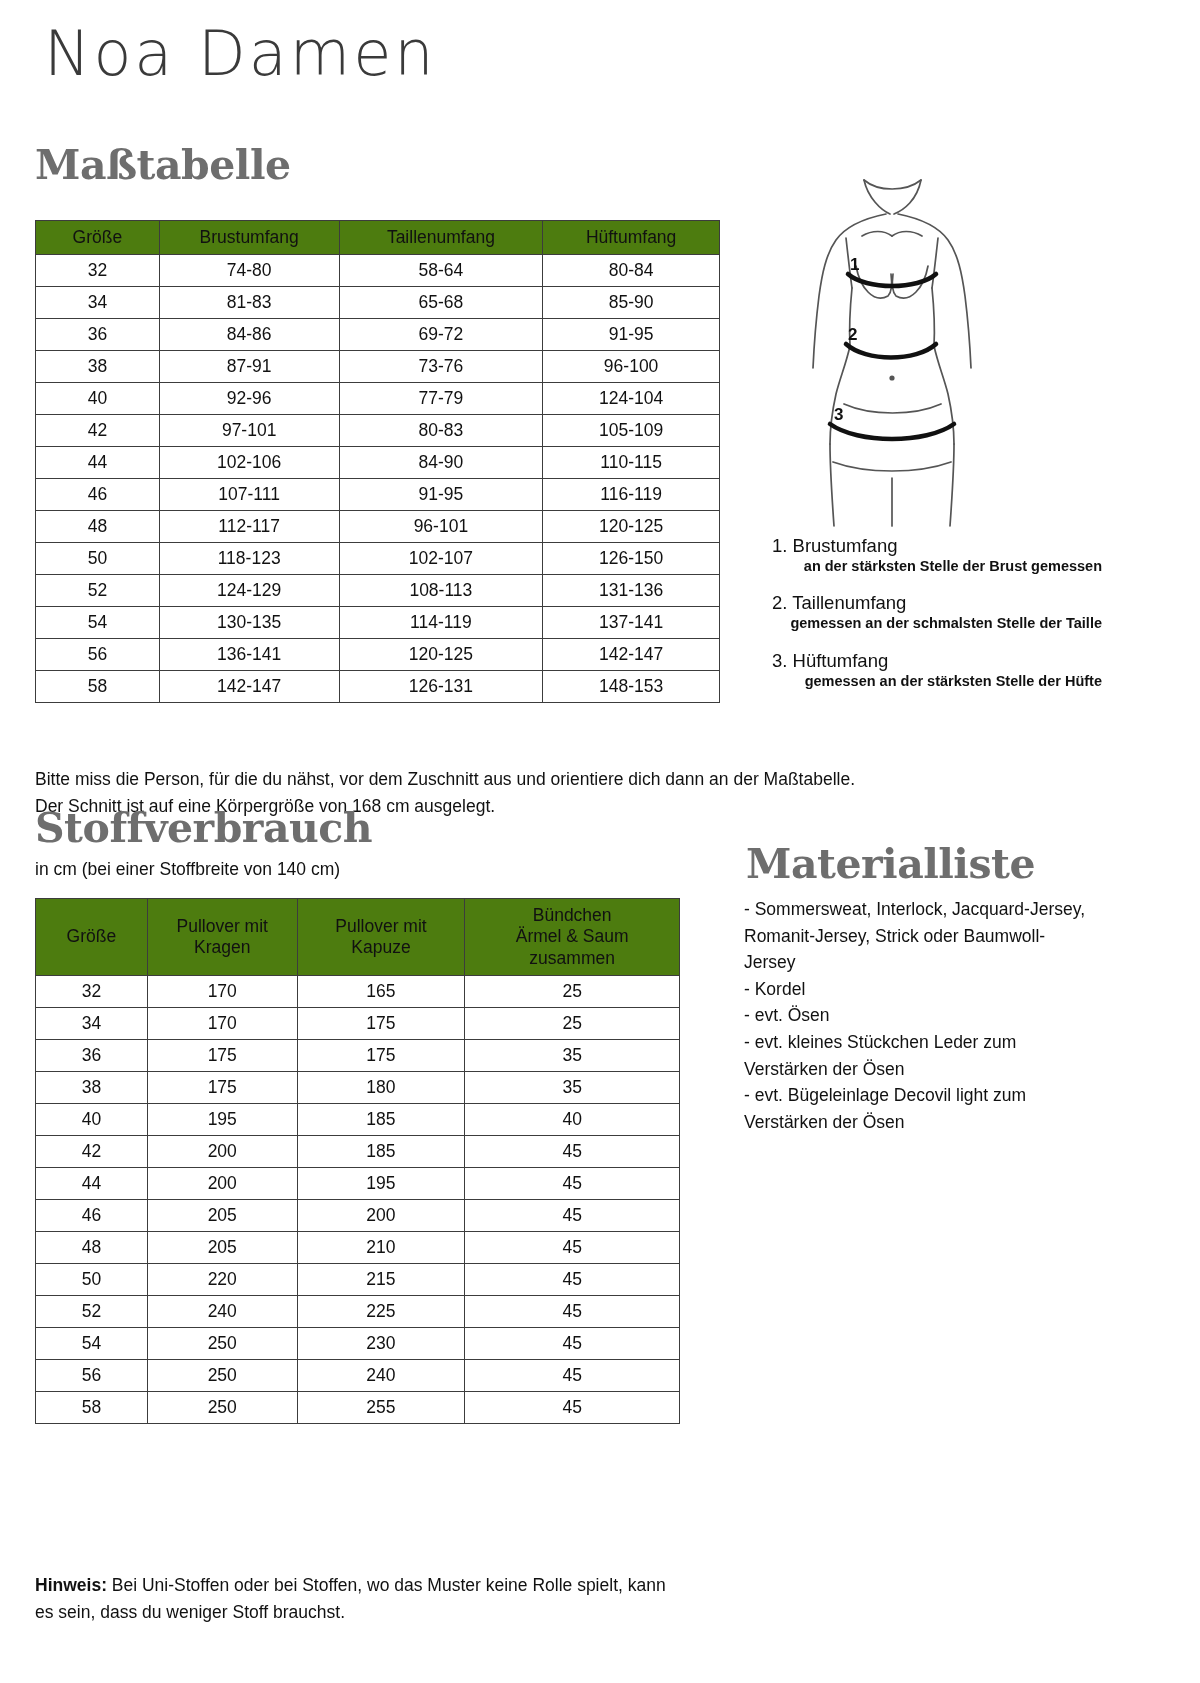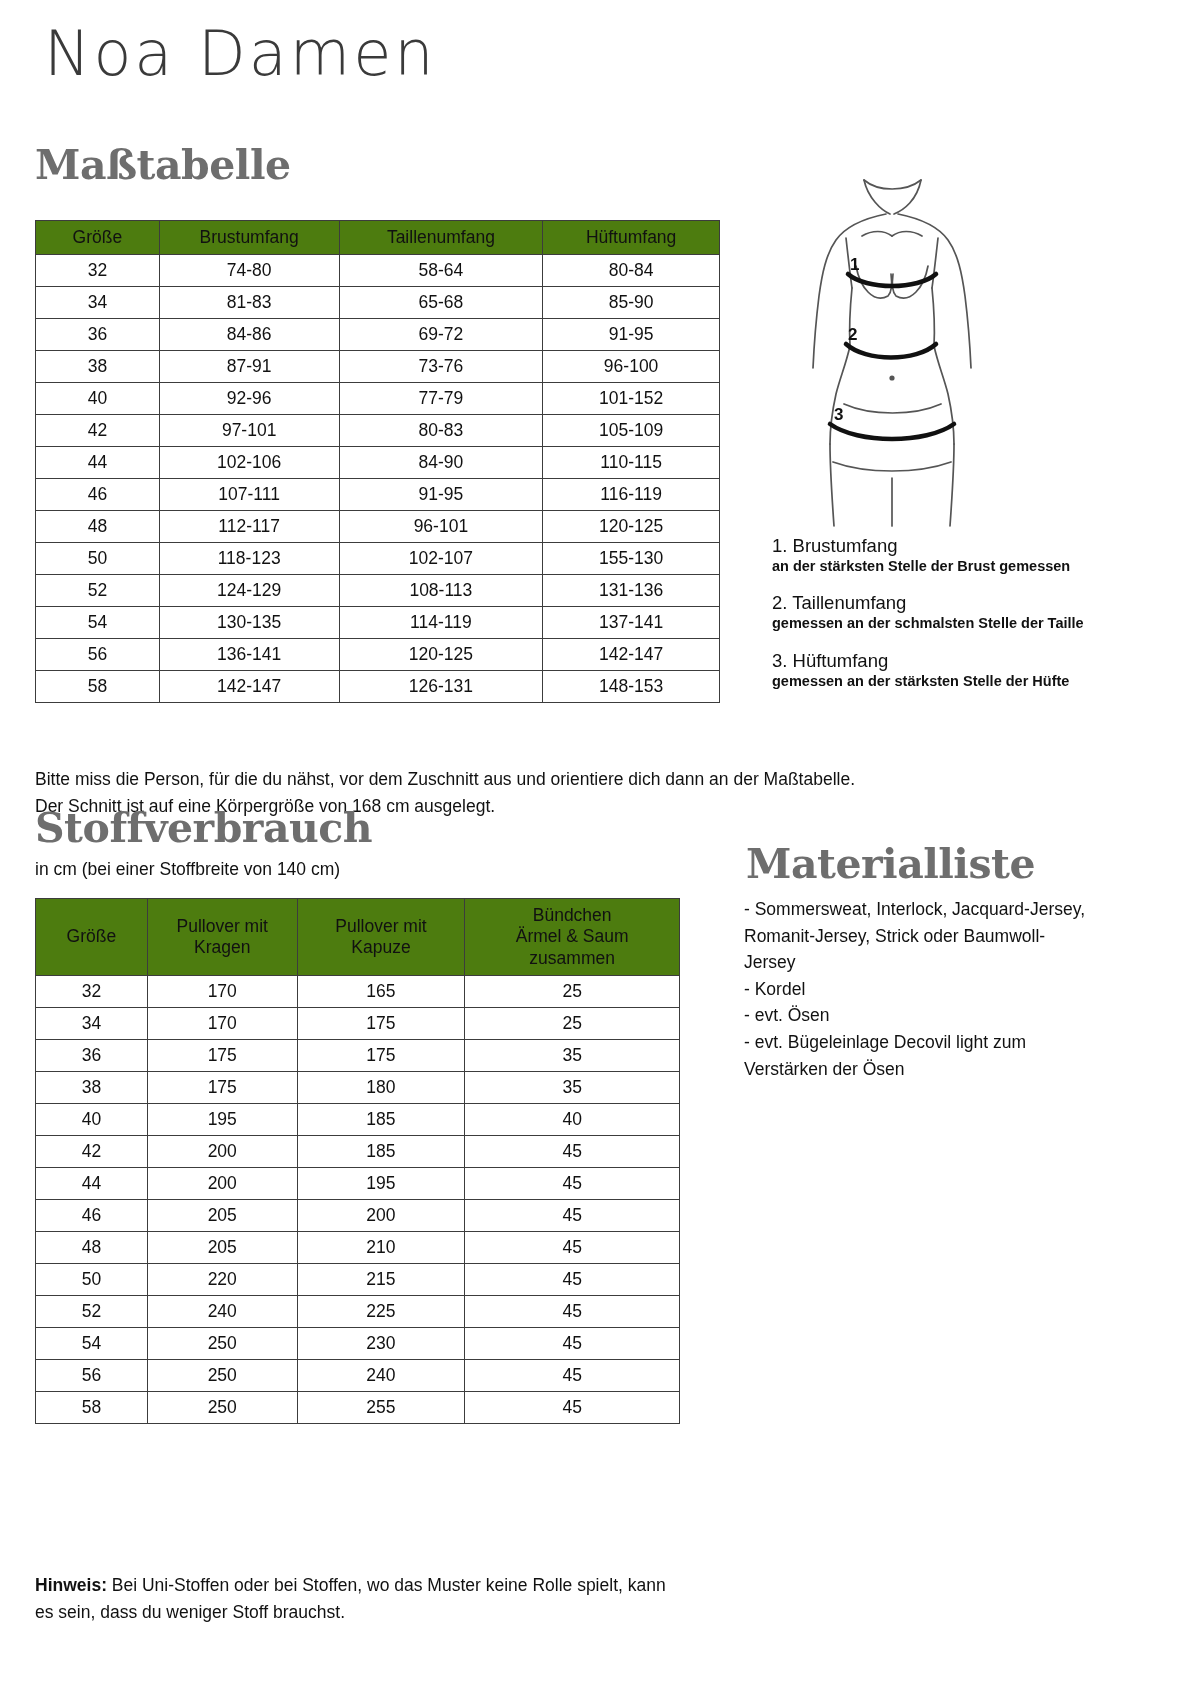--- a/index.html
+++ b/index.html
@@ -160,20 +160,21 @@
   }
   .legend-item { margin-bottom: 16px; }
   .legend-title {
     font-size: 18.5px;
     line-height: 1.25;
   }
   .legend-desc {
     font-size: 14.5px;
     font-weight: bold;
     line-height: 1.25;
+    text-align: right;
   }
 
   
   .material-list {
     position: absolute;
     left: 744px;
     top: 896px;
     width: 350px;
     font-size: 17.5px;
     line-height: 1.52;
@@ -221,21 +222,21 @@
         <tr>
           <td>38</td>
           <td>87-91</td>
           <td>73-76</td>
           <td>96-100</td>
         </tr>
         <tr>
           <td>40</td>
           <td>92-96</td>
           <td>77-79</td>
-          <td>101-152</td>
+          <td>124-104</td>
         </tr>
         <tr>
           <td>42</td>
           <td>97-101</td>
           <td>80-83</td>
           <td>105-109</td>
         </tr>
         <tr>
           <td>44</td>
           <td>102-106</td>
@@ -251,21 +252,21 @@
         <tr>
           <td>48</td>
           <td>112-117</td>
           <td>96-101</td>
           <td>120-125</td>
         </tr>
         <tr>
           <td>50</td>
           <td>118-123</td>
           <td>102-107</td>
-          <td>155-130</td>
+          <td>126-150</td>
         </tr>
         <tr>
           <td>52</td>
           <td>124-129</td>
           <td>108-113</td>
           <td>131-136</td>
         </tr>
         <tr>
           <td>54</td>
           <td>130-135</td>
@@ -467,16 +468,17 @@
 
   <div class="hinweis">
     <b>Hinweis:</b><span> Bei Uni-Stoffen oder bei Stoffen, wo das Muster keine Rolle spielt, kann es sein, dass du weniger Stoff brauchst.</span>
   </div>
 
   <div class="display-heading h-materialliste">Materialliste</div>
   <div class="material-list" id="material-list">
       <div>- Sommersweat, Interlock, Jacquard-Jersey, Romanit-Jersey, Strick oder Baumwoll-Jersey</div>
       <div>- Kordel</div>
       <div>- evt. Ösen</div>
+      <div>- evt. kleines Stückchen Leder zum Verstärken der Ösen</div>
       <div>- evt. Bügeleinlage Decovil light zum Verstärken der Ösen</div>
     </div>
 
 </div>
 
 </body></html>

